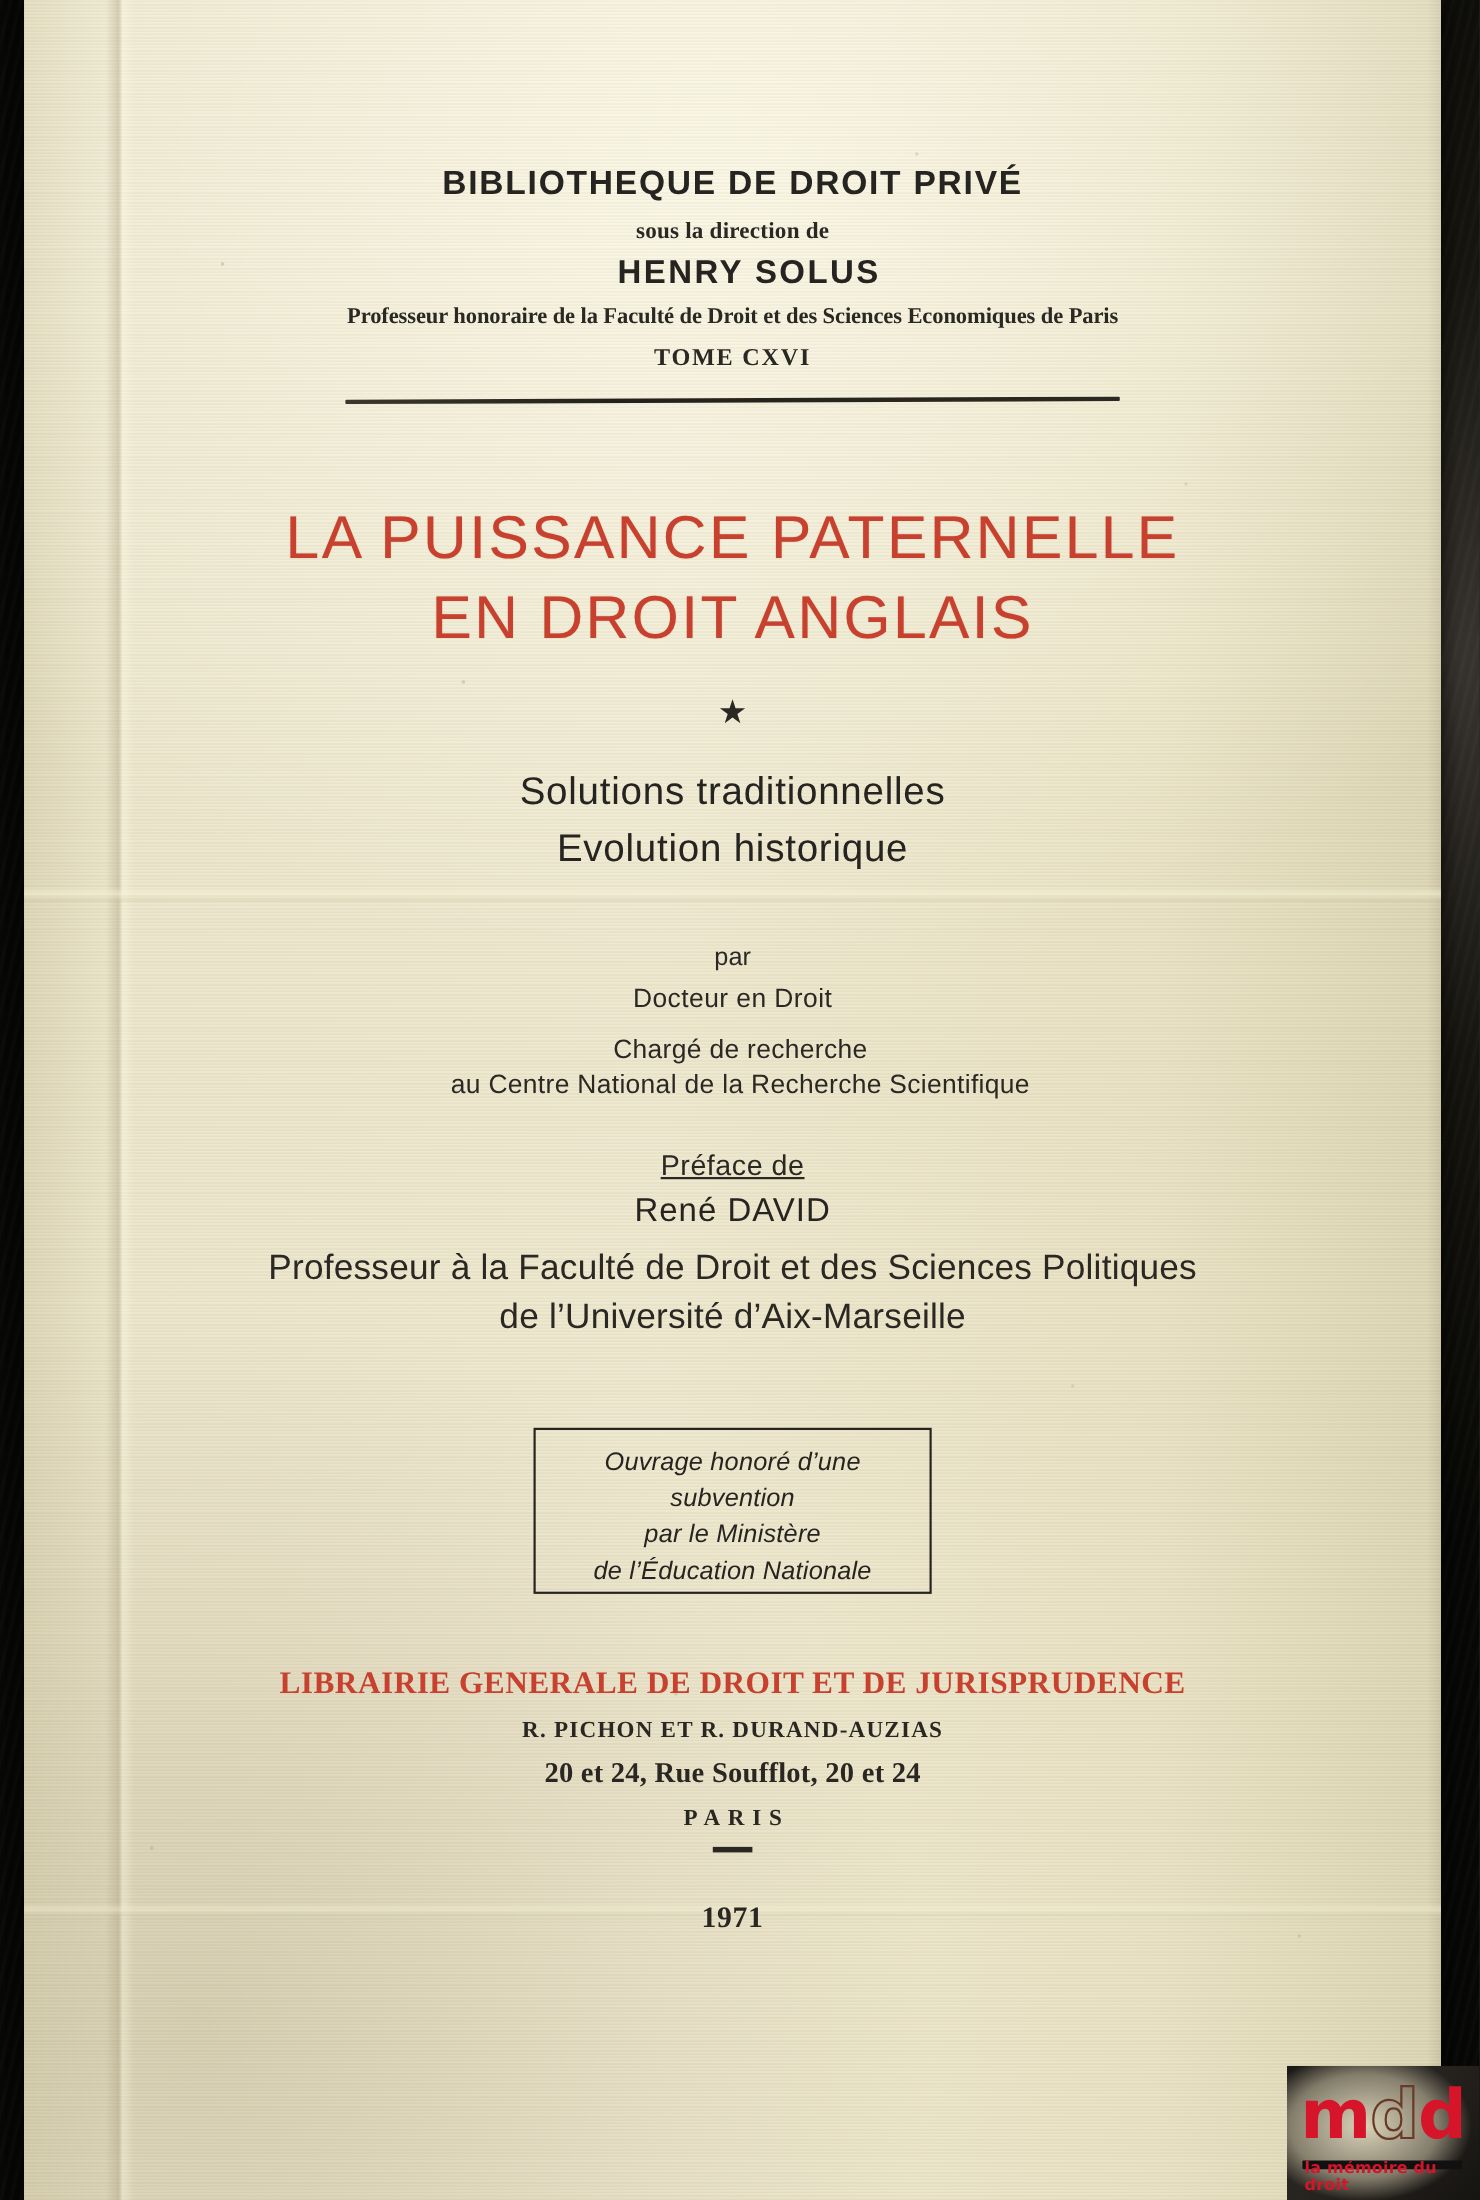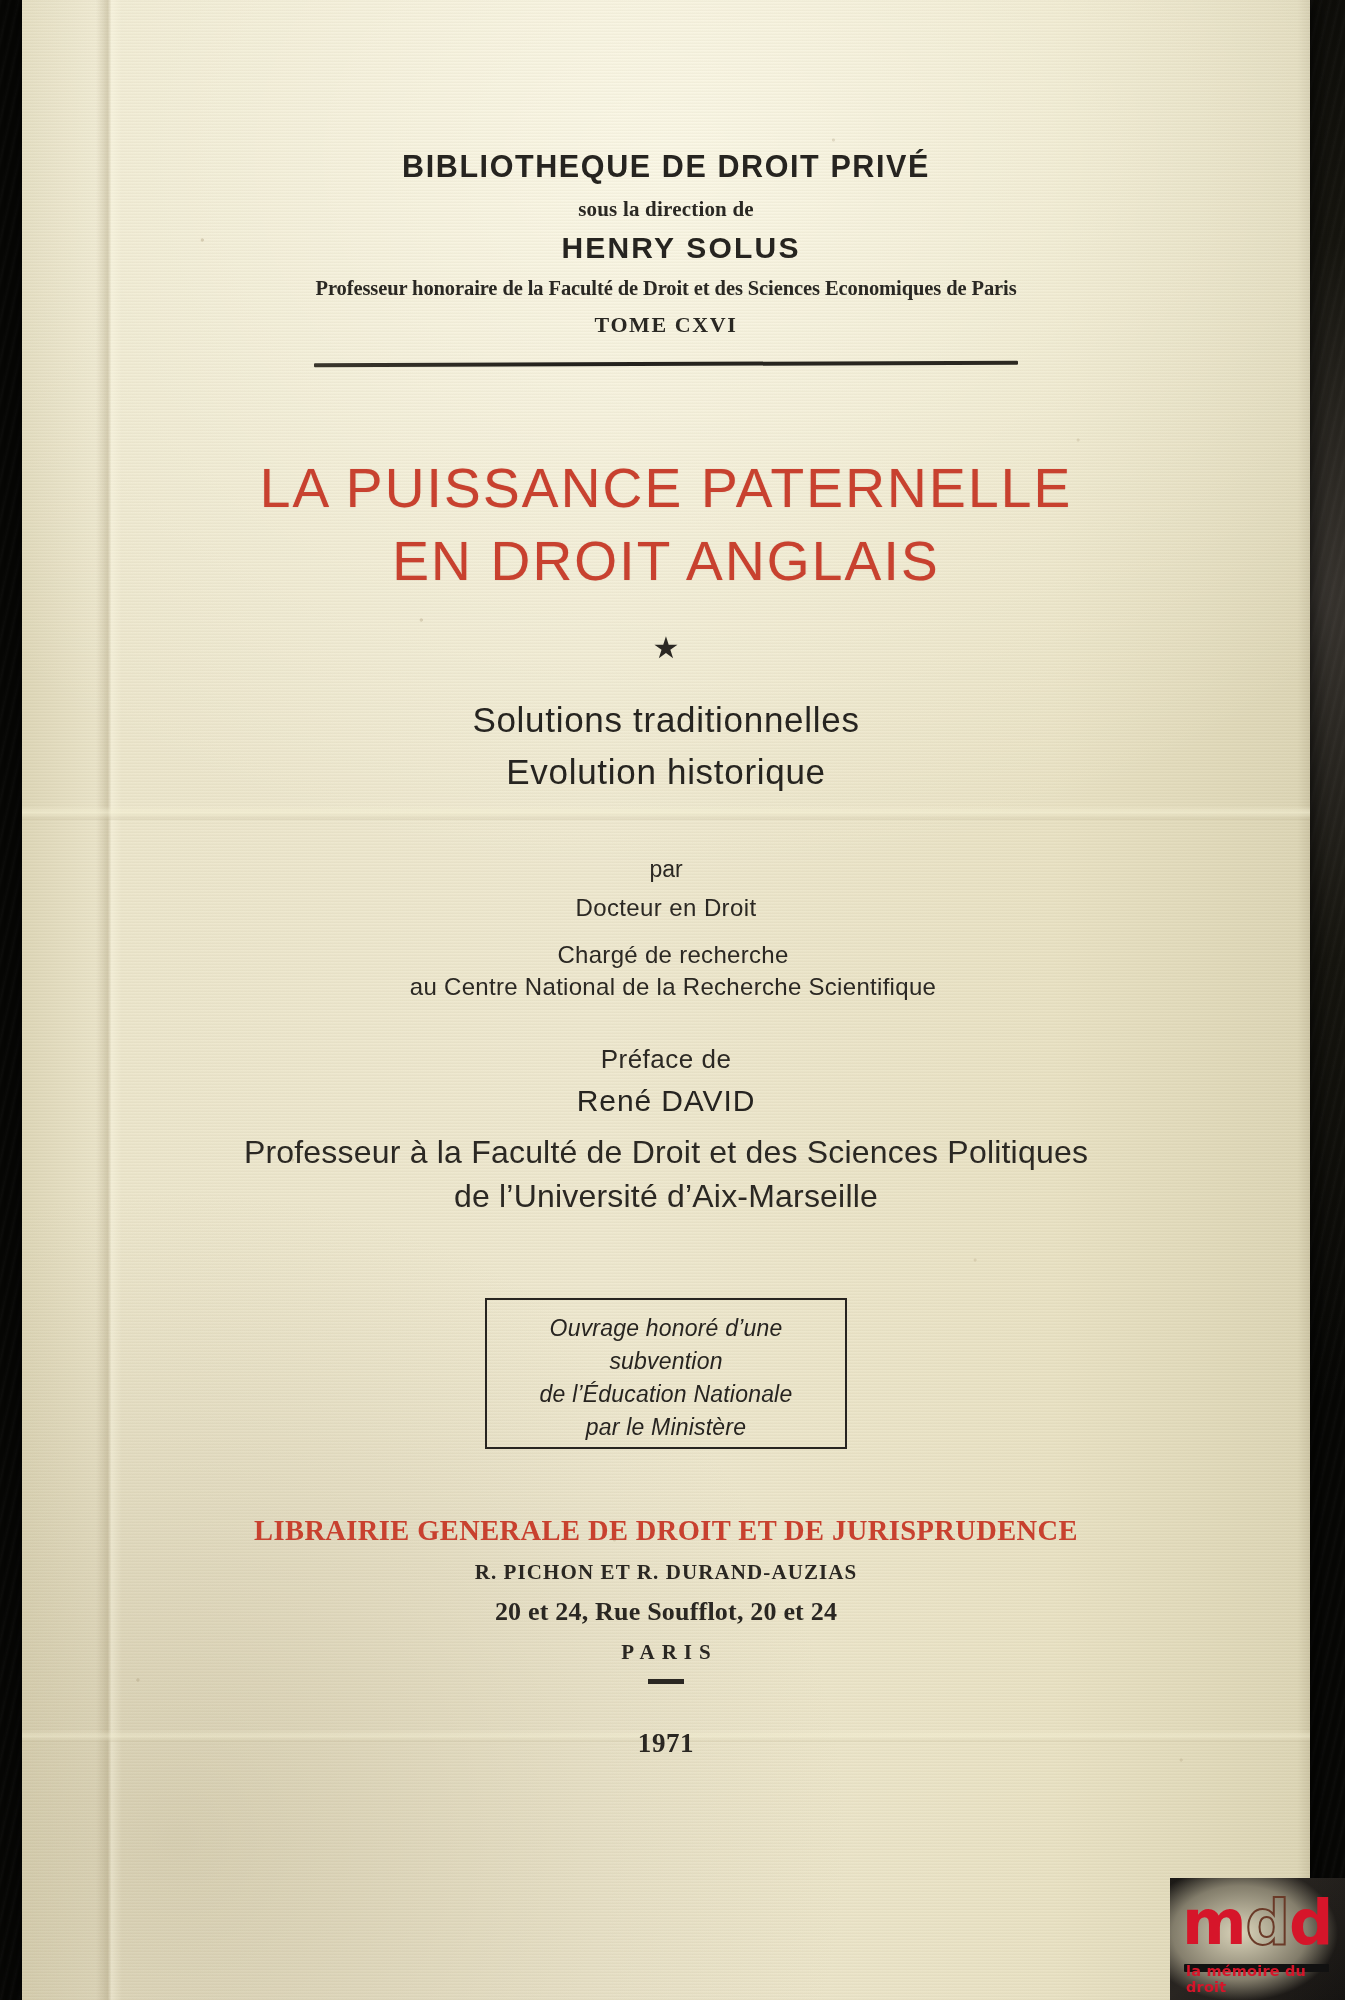--- a/index.html
+++ b/index.html
@@ -200,21 +200,21 @@
     font-size: 24px;
     font-weight: 500;
     letter-spacing: .3px;
     line-height: 1.36;
     color: #2b2823;
   }
   .author-affil .ln { display: block; padding-left: 14px; }
 
   
   .preface { margin-top: 40px; }
-  .preface-label { font-size: 26px; font-weight: 500; letter-spacing: .5px; color: #2b2823; }
+  .preface-label { font-size: 26px; font-weight: 500; letter-spacing: .5px; color: #2b2823; text-decoration: underline; }
   .preface-name  { margin-top: 9px; font-size: 30px; font-weight: 500; letter-spacing: .9px; color: #262420; }
   .preface-affil { margin-top: 12px; font-size: 32px; font-weight: 500; line-height: 1.38; letter-spacing: .2px; color: #2b2823; }
   .preface-affil .ln { display: block; }
 
   
   .grant-box {
     margin: 80px auto 0;
     width: 362px;
     border: 2.6px solid #272420;
     padding: 12px 10px 2px;
@@ -374,22 +374,22 @@
       <div class="preface-label">Préface de</div>
       <div class="preface-name">René DAVID</div>
       <div class="preface-affil">
         <span class="ln">Professeur à la Faculté de Droit et des Sciences Politiques</span>
         <span class="ln">de l’Université d’Aix-Marseille</span>
       </div>
     </div>
 
     <div class="grant-box">
       <span class="ln">Ouvrage honoré d’une subvention</span>
+      <span class="ln">par le Ministère</span>
       <span class="ln">de l’Éducation Nationale</span>
-      <span class="ln">par le Ministère</span>
     </div>
 
     <div class="publisher">
       <div class="pub-name">LIBRAIRIE GENERALE DE DROIT ET DE JURISPRUDENCE</div>
       <div class="pub-partners">R. PICHON ET R. DURAND-AUZIAS</div>
       <div class="pub-address">20 et 24, Rue Soufflot, 20 et 24</div>
       <div class="pub-city">PARIS</div>
       <div class="pub-dash"></div>
       <div class="pub-year">1971</div>
     </div>

